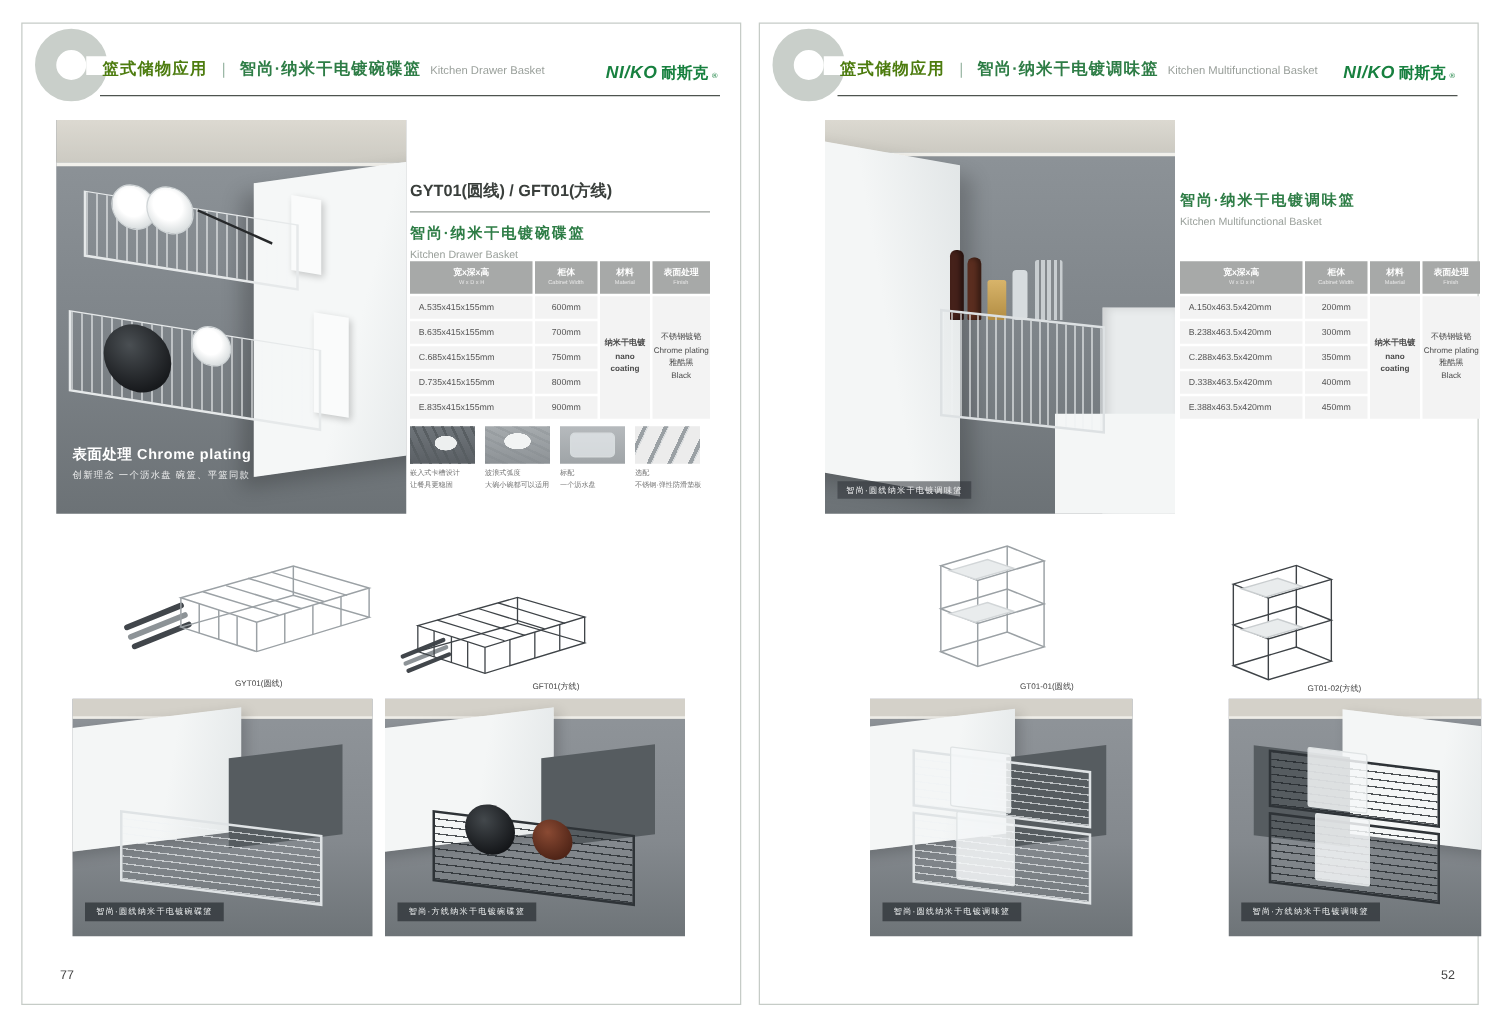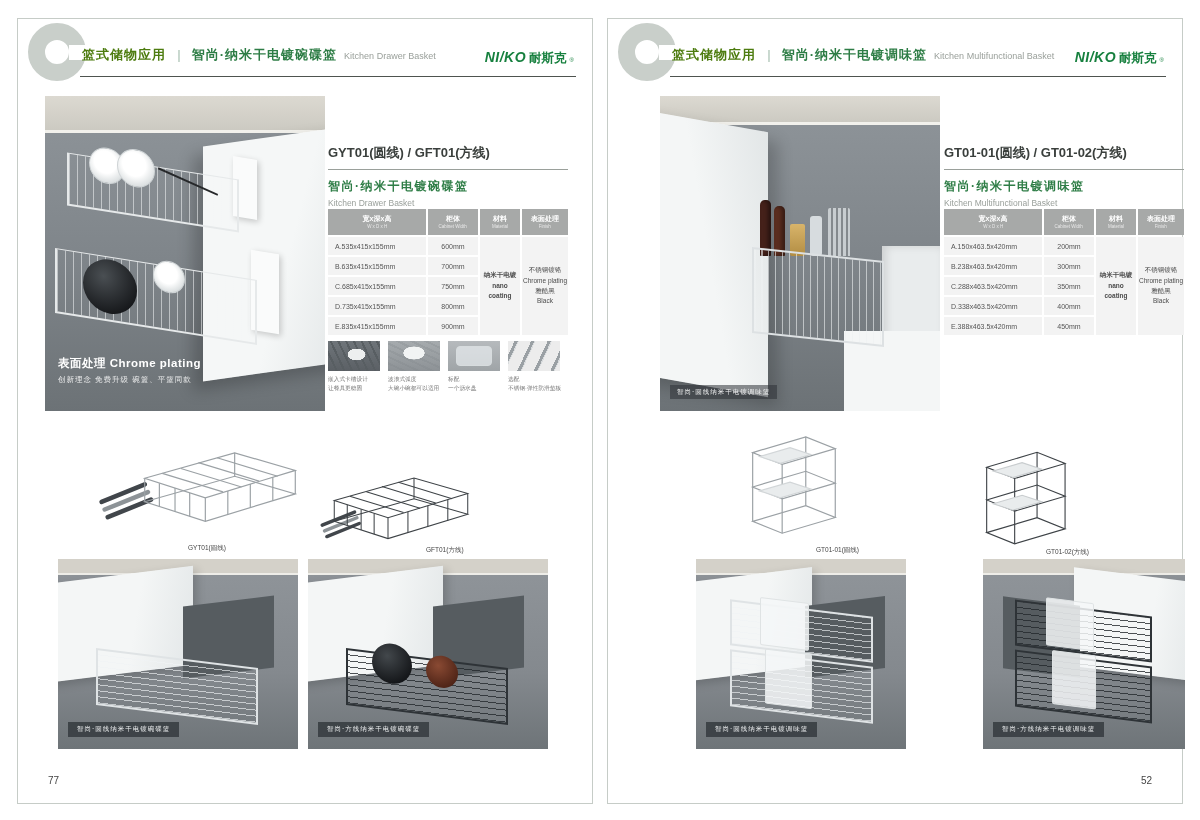--- a/index.html
+++ b/index.html
@@ -109,21 +109,21 @@
   .m-basket.black{border-color:#2e3337;
         background:repeating-linear-gradient(0deg,rgba(35,40,44,.8) 0 1px,rgba(255,255,255,0) 1px 6px);}
   .m-basket.tier2{top:26%;height:22%;}
   .m-pot1{position:absolute;border-radius:50%;background:radial-gradient(circle at 38% 32%,#43484c,#141619 75%);}
   .m-pot2{position:absolute;border-radius:50%;background:radial-gradient(circle at 38% 32%,#8a4a33,#4f2417 75%);}
   .m-bin{position:absolute;background:rgba(245,247,248,.85);border-radius:2px;border:1px solid #dfe3e4;}
   .m-badge{position:absolute;left:10px;bottom:12px;background:rgba(58,63,68,.93);color:#eef0f1;
         font-size:6.5px;letter-spacing:1px;padding:3px 9px;}
 
   .pagenum{position:absolute;top:756px;font-size:10px;color:#444;}
-  #page-left .pagenum{left:30px;} #page-right .pagenum{right:30px;text-align:right;}
+  #page-left .pagenum{left:30px;} #page-right .pagenum{right:18px;text-align:right;}
 </style>
 </head>
 <body>
 
 <div class="page" id="page-left">
 
   <div class="c-logo">
       <div class="c-ring"></div>
     </div>
   <div class="hdr-row">
@@ -148,21 +148,21 @@
       <div class="hl-plate" style="left:20px;top:-12px;width:34px;height:34px;"></div>
       <div class="hl-plate" style="left:48px;top:-15px;width:36px;height:36px;"></div>
       <div class="hl-chop" style="left:88px;top:8px;"></div>
     </div>
     <div class="hl-basket hl-b2">
       <div class="hl-pot" style="left:26px;top:2px;width:54px;height:54px;"></div>
       <div class="hl-plate" style="left:96px;top:-6px;width:30px;height:30px;"></div>
     </div>
     <div class="hero-ovl">
       <div class="t">表面处理 Chrome plating</div>
-      <div class="s" style="white-space: pre-line;">创新理念 免费升级 碗篮、平篮同款</div>
+      <div class="s" style="white-space: pre-line;">创新理念 一个沥水盘 碗篮、平篮同款</div>
     </div>
   </div>
 
   <div class="prod">
     <div class="model">GYT01(圆线) / GFT01(方线)</div>
     <div class="ncn">智尚·纳米干电镀碗碟篮</div>
     <div class="nen">Kitchen Drawer Basket</div>
   </div>
 
   <div class="spec">
@@ -339,21 +339,20 @@
     <div class="bottle b-wine1"></div>
     <div class="bottle b-wine2"></div>
     <div class="bottle b-jar"></div>
     <div class="bottle b-glass"></div>
     <div class="bottle b-knife"></div>
     <div class="hr-basket"></div>
     <div class="hero-cap">智尚·圆线纳米干电镀调味篮</div>
   </div>
 
   <div class="prod">
-    <div class="model">GT01-01(圆线) / GT01-02(方线)</div>
     <div class="ncn">智尚·纳米干电镀调味篮</div>
     <div class="nen">Kitchen Multifunctional Basket</div>
   </div>
 
   <div class="spec">
     <div class="th">
         <span class="c">宽x深x高</span>
         <span class="e">W x D x H</span>
       </div>
     <div class="th">

